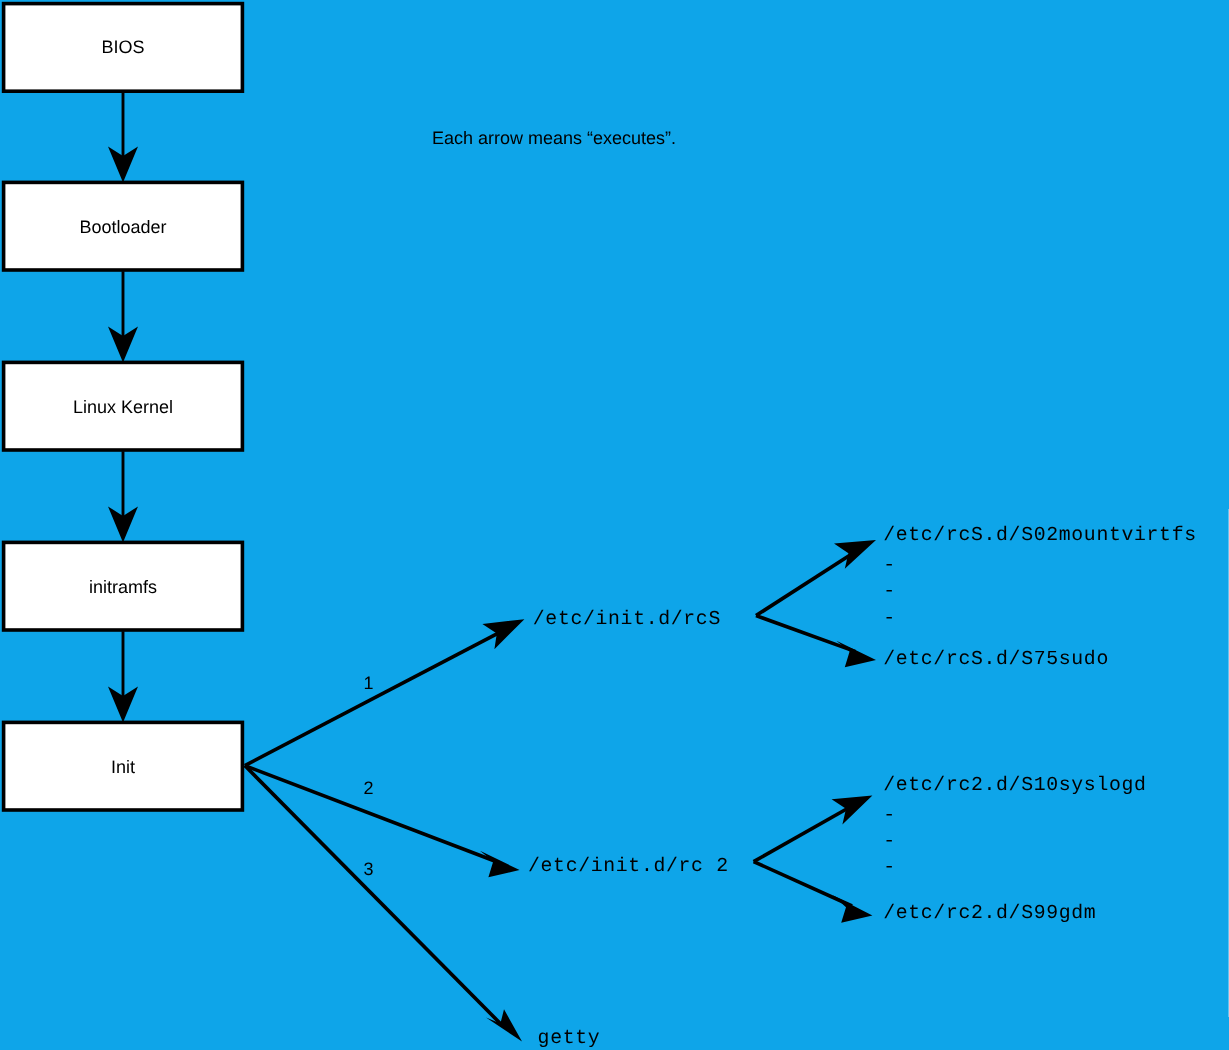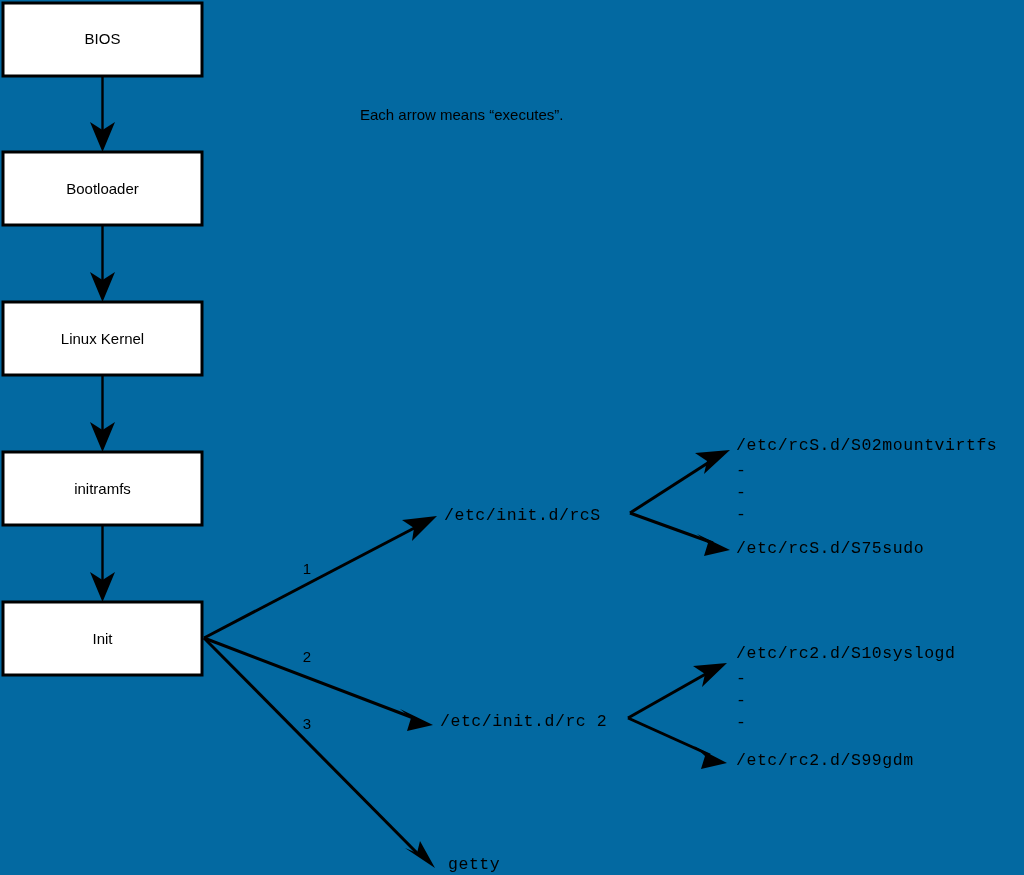--- a/index.html
+++ b/index.html
@@ -10,21 +10,21 @@
   body {
     width: 1024px;
     height: 875px;
     font-family: "Liberation Sans", sans-serif;
     overflow: hidden;
   }
   #diagram-root {
     position: relative;
     width: 1024px;
     height: 875px;
-    background: #0369a1;
+    background: #0ea5e9;
   }
   svg#boot-diagram {
     display: block;
     width: 1024px;
     height: 875px;
   }
   .node-box {
     fill: #ffffff;
     stroke: #000000;
     stroke-width: 3;

